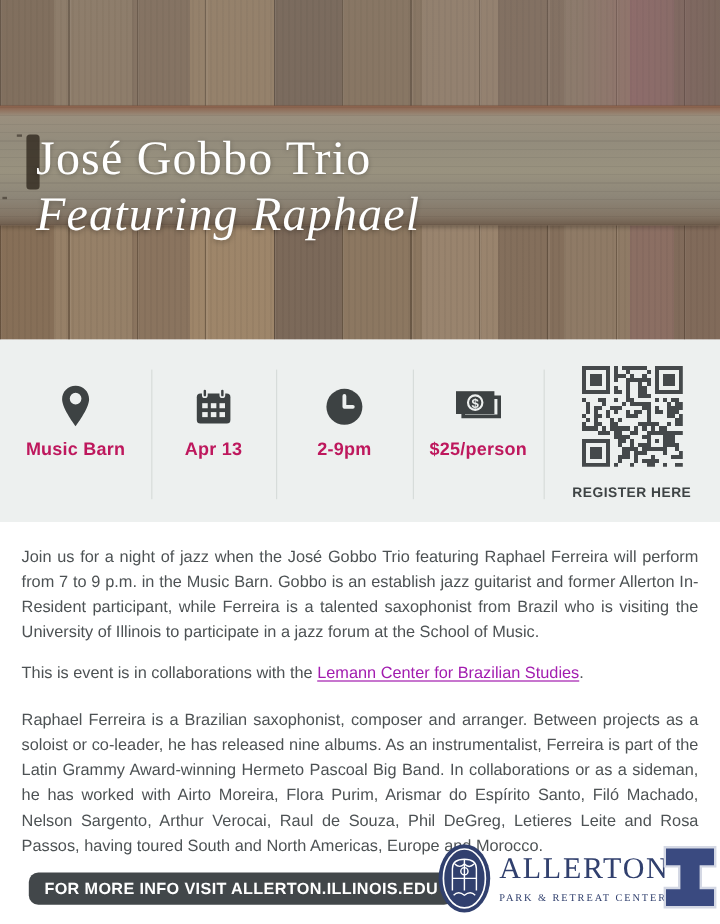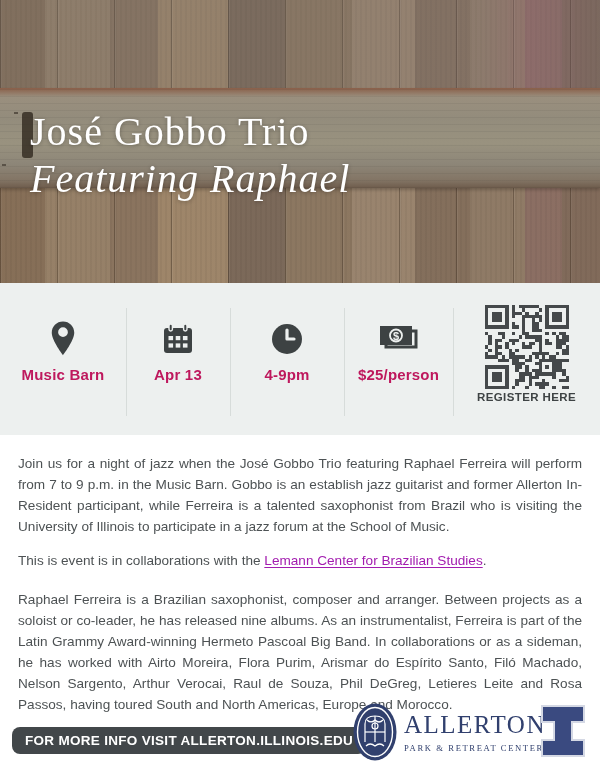--- a/index.html
+++ b/index.html
@@ -35,30 +35,30 @@
   
   .info-strip{position:absolute;left:0;top:283px;width:600px;height:152px;background:#edf0ef;}
   .divider{position:absolute;top:25px;width:1px;height:108px;background:#d7dcda;}
   .info-col{position:absolute;top:0;height:152px;display:flex;flex-direction:column;
     align-items:center;justify-content:flex-start;}
   .info-icon{margin-top:36px;height:40px;display:flex;align-items:center;justify-content:center;}
   .info-label{margin-top:7px;font-size:15px;font-weight:700;color:#be185d;letter-spacing:0.2px;}
   .qr-col{position:absolute;left:453px;top:0;width:147px;height:152px;display:flex;
     flex-direction:column;align-items:center;}
   .qr-box{margin-top:22px;width:84px;height:84px;}
-  .qr-label{margin-top:2px;font-size:11.5px;font-weight:700;color:#3e4344;letter-spacing:0.4px;}
+  .qr-label{margin-top:16px;font-size:11.5px;font-weight:700;color:#3e4344;letter-spacing:0.4px;}
 
   
   .content{position:absolute;left:18px;top:435px;width:564px;color:#4d5254;}
   .content p{margin:18px 0 0 0;font-size:13.6px;line-height:21px;text-align:justify;}
   .content p.collab{margin-top:13px;}
   .inline-link{text-decoration:underline;color:#a21caf;text-underline-offset:2px;}
 
   
-  .footer{position:absolute;left:0;top:695px;width:476px;height:75px;}
+  .footer{position:absolute;left:12px;top:695px;width:476px;height:75px;}
   .info-banner{position:absolute;left:12px;top:32px;height:27px;display:flex;align-items:center;
     padding:0 13px;background:#42474a;border-radius:8px;color:#ffffff;font-size:13.5px;
     font-weight:700;letter-spacing:0.3px;white-space:nowrap;}
   .medallion{position:absolute;left:352px;top:7px;}
   .wordmark{position:absolute;left:404px;top:17px;color:#31406e;
     font-family:"Liberation Serif","DejaVu Serif",serif;}
   .wordmark .name{font-size:25px;line-height:25px;letter-spacing:1.5px;}
   .wordmark .sub{font-size:8.6px;letter-spacing:1.6px;margin-top:6px;}
   .block-i{position:absolute;left:539px;top:8px;}
 </style>
@@ -110,21 +110,21 @@
     <div class="info-label">Apr 13</div>
   </div>
 
   <div class="info-col" style="left:230px;width:114px">
     <div class="info-icon">
       <svg width="36" height="36" viewBox="0 0 36 36">
         <circle cx="18" cy="18" r="15" fill="#3d4243"></circle>
         <path d="M18 9v9h7" stroke="#edf0ef" stroke-width="3.2" fill="none" stroke-linecap="round" stroke-linejoin="round"></path>
       </svg>
     </div>
-    <div class="info-label">4-9pm</div>
+    <div class="info-label">2-9pm</div>
   </div>
 
   <div class="info-col" style="left:344px;width:109px">
     <div class="info-icon">
       <svg width="42" height="34" viewBox="0 0 42 34">
         <path d="M8 9h30v16H8z" fill="none" stroke="#3d4243" stroke-width="3"></path>
         <rect x="2" y="4" width="32" height="19" fill="#3d4243"></rect>
         <circle cx="18" cy="13.5" r="6" fill="none" stroke="#edf0ef" stroke-width="1.8"></circle>
         <text x="18" y="17.6" text-anchor="middle" font-family="Liberation Sans,sans-serif" font-size="11" font-weight="bold" fill="#edf0ef">$</text>
       </svg>

